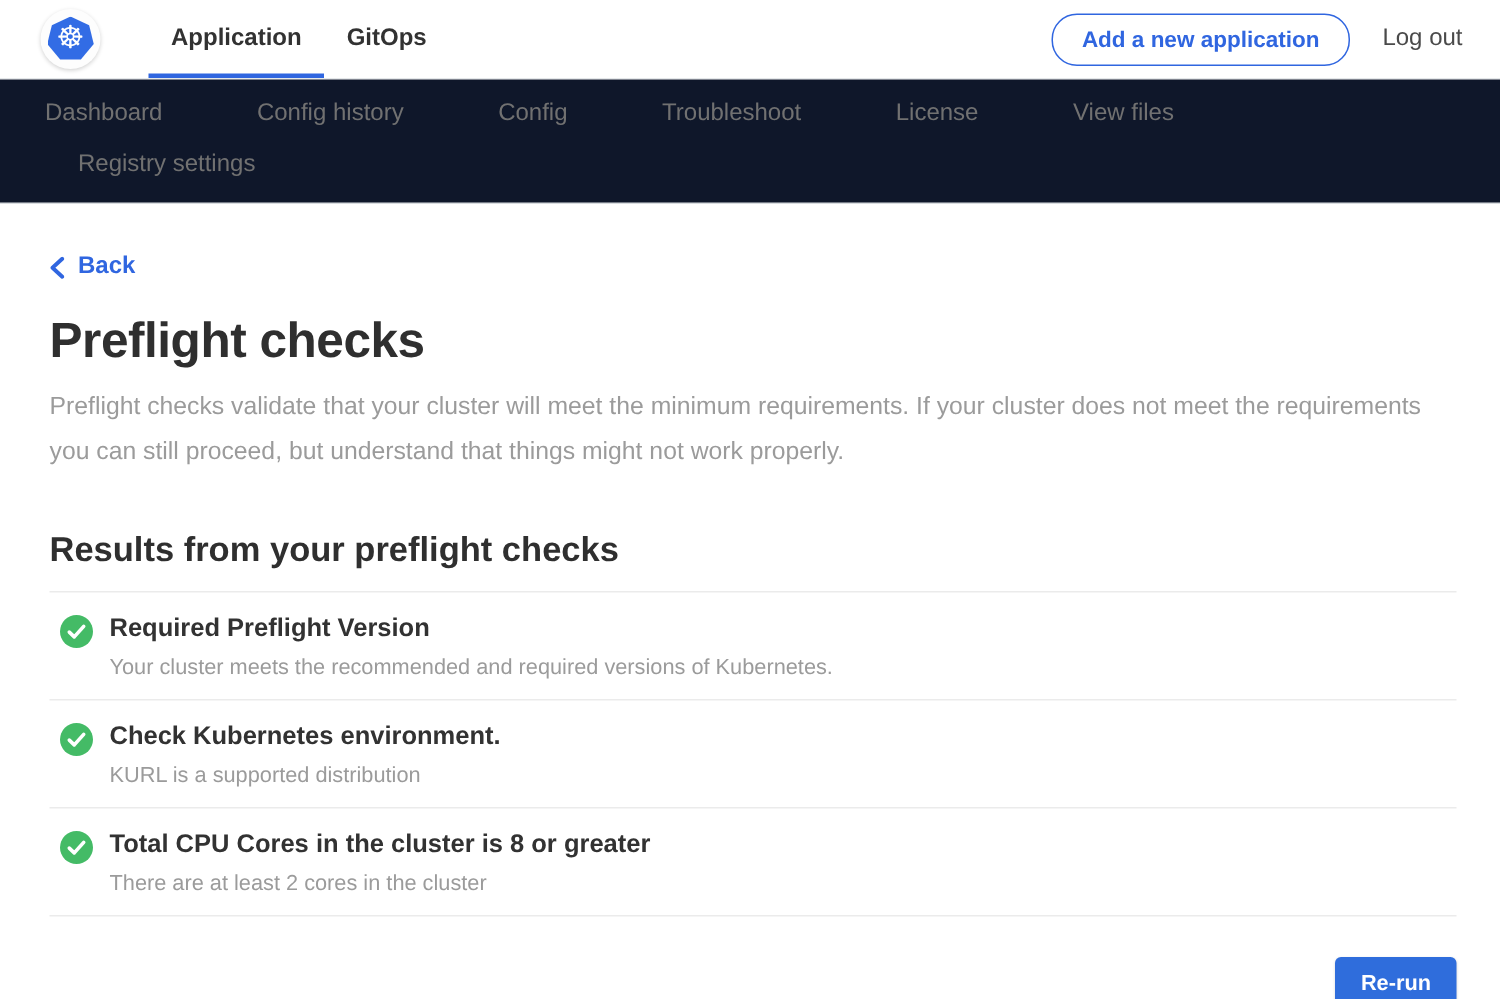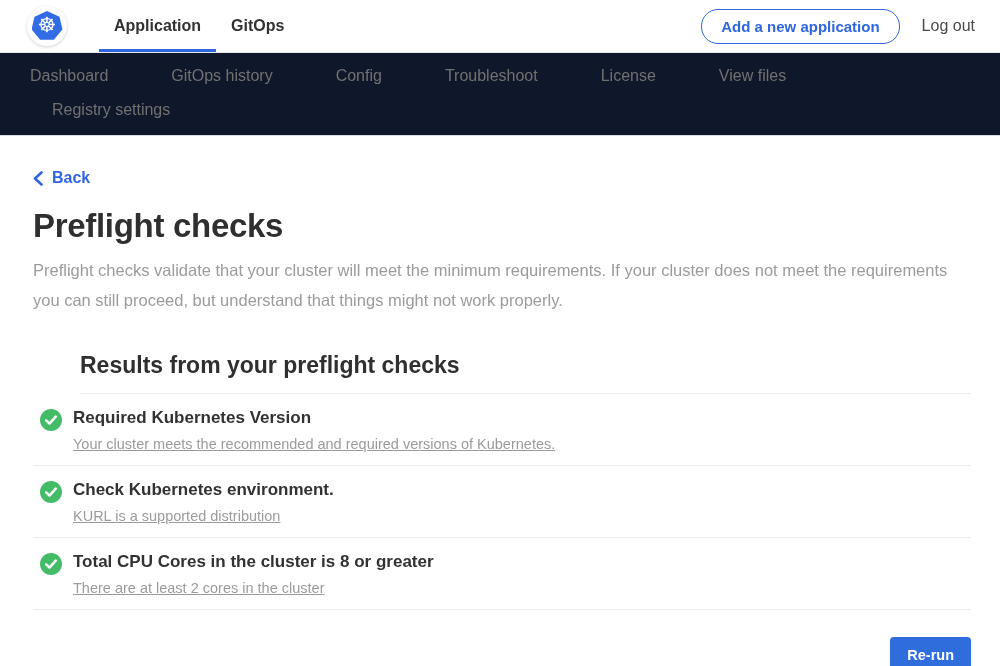--- a/index.html
+++ b/index.html
@@ -119,40 +119,38 @@
     color: #9b9b9b;
     max-width: 920px;
   }
   h2.results-heading {
     margin-top: 37px;
     font-size: 23px;
     font-weight: 700;
     color: #2f2f2f;
     padding-bottom: 14px;
     border-bottom: 1px solid #ebebeb;
-    margin-left: 47px;
   }
   .check-item {
     display: flex;
     align-items: flex-start;
     gap: 11px;
     padding: 14px 0 13px 7px;
     border-bottom: 1px solid #ebebeb;
   }
   .check-icon { flex: 0 0 auto; margin-top: 1px; }
   .check-title {
     font-size: 17px;
     font-weight: 700;
     color: #323232;
   }
   .check-msg {
     margin-top: 8px;
     font-size: 14.5px;
     color: #9b9b9b;
-    text-decoration: underline;
   }
   .footer-actions {
     display: flex;
     justify-content: flex-end;
     padding: 27px 0 0 0;
   }
   .primary-btn {
     background: #2f6ddc;
     color: #ffffff;
     border: none;
@@ -182,21 +180,21 @@
     </nav>
     <div class="top-right">
       <button class="pill-btn">Add a new application</button>
       <span class="logout">Log out</span>
     </div>
   </header>
 
   <nav class="subnav">
     <div class="subnav-row row1">
       <span class="subnav-item">Dashboard</span>
-      <span class="subnav-item">GitOps history</span>
+      <span class="subnav-item">Config history</span>
       <span class="subnav-item">Config</span>
       <span class="subnav-item">Troubleshoot</span>
       <span class="subnav-item">License</span>
       <span class="subnav-item">View files</span>
     </div>
     <div class="subnav-row row2">
       <span class="subnav-item">Registry settings</span>
     </div>
   </nav>
 
@@ -218,21 +216,21 @@
     <div class="checks">
 
       <div class="check-item">
         <span class="check-icon">
           <svg width="22" height="22" viewBox="0 0 22 22">
             <circle cx="11" cy="11" r="11" fill="#44bb66"></circle>
             <polyline points="6.2,11.4 9.5,14.6 15.8,7.6" fill="none" stroke="#ffffff" stroke-width="2.4" stroke-linecap="round" stroke-linejoin="round"></polyline>
           </svg>
         </span>
         <div class="check-text">
-          <p class="check-title">Required Kubernetes Version</p>
+          <p class="check-title">Required Preflight Version</p>
           <p class="check-msg">Your cluster meets the recommended and required versions of Kubernetes.</p>
         </div>
       </div>
 
       <div class="check-item">
         <span class="check-icon">
           <svg width="22" height="22" viewBox="0 0 22 22">
             <circle cx="11" cy="11" r="11" fill="#44bb66"></circle>
             <polyline points="6.2,11.4 9.5,14.6 15.8,7.6" fill="none" stroke="#ffffff" stroke-width="2.4" stroke-linecap="round" stroke-linejoin="round"></polyline>
           </svg>

